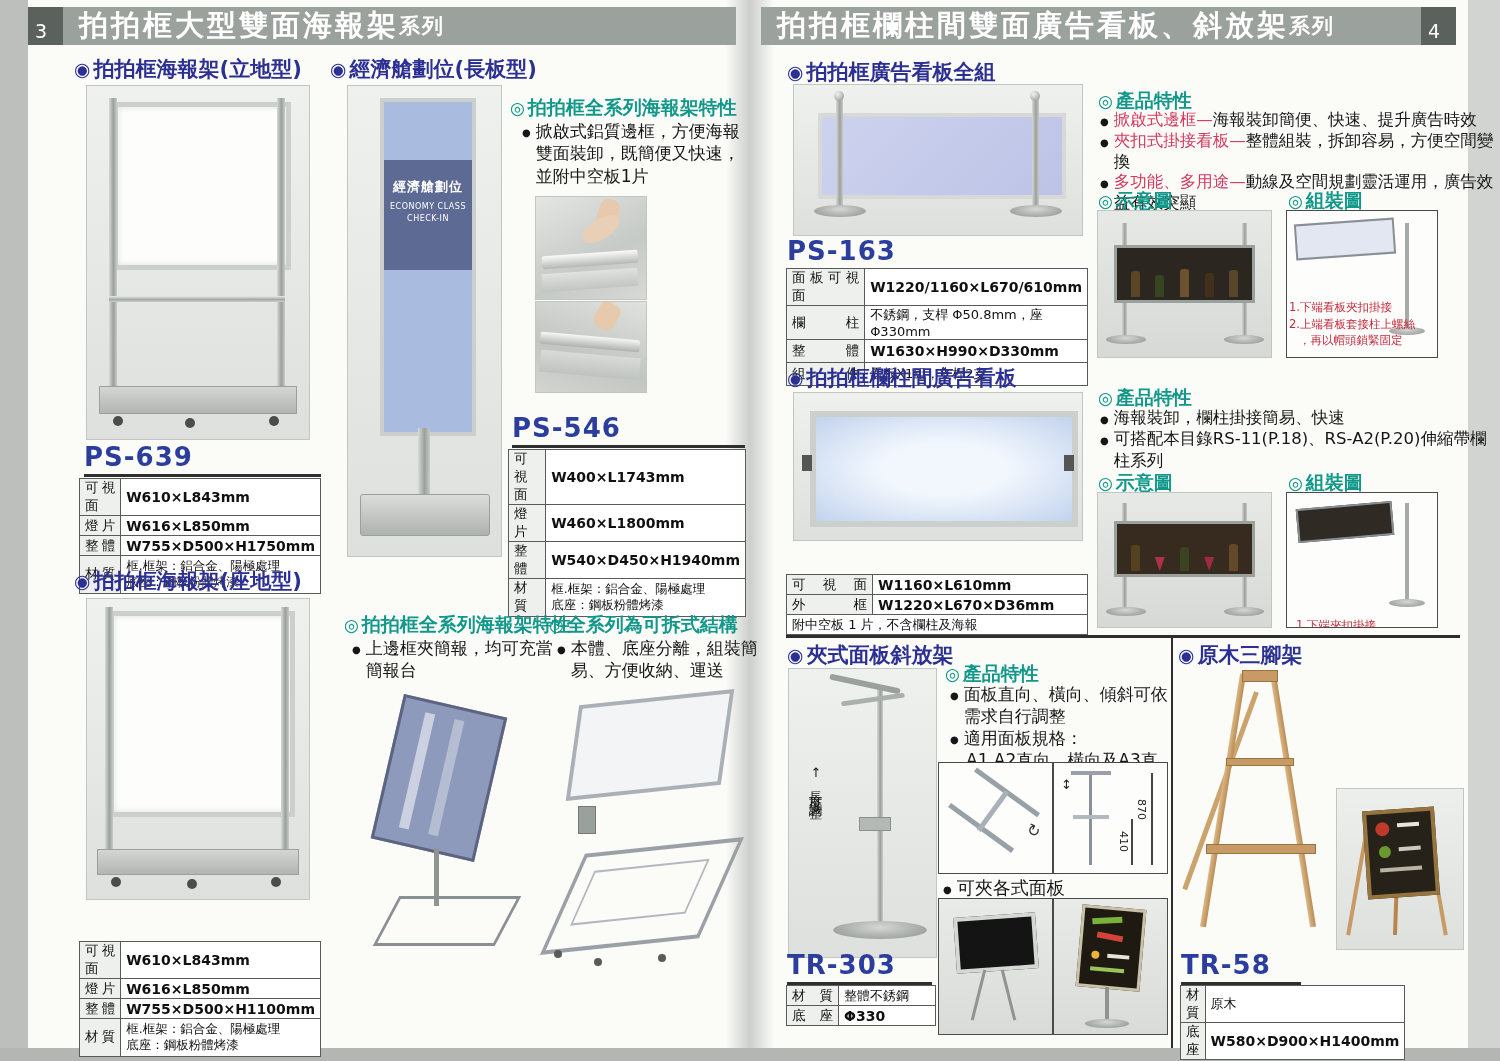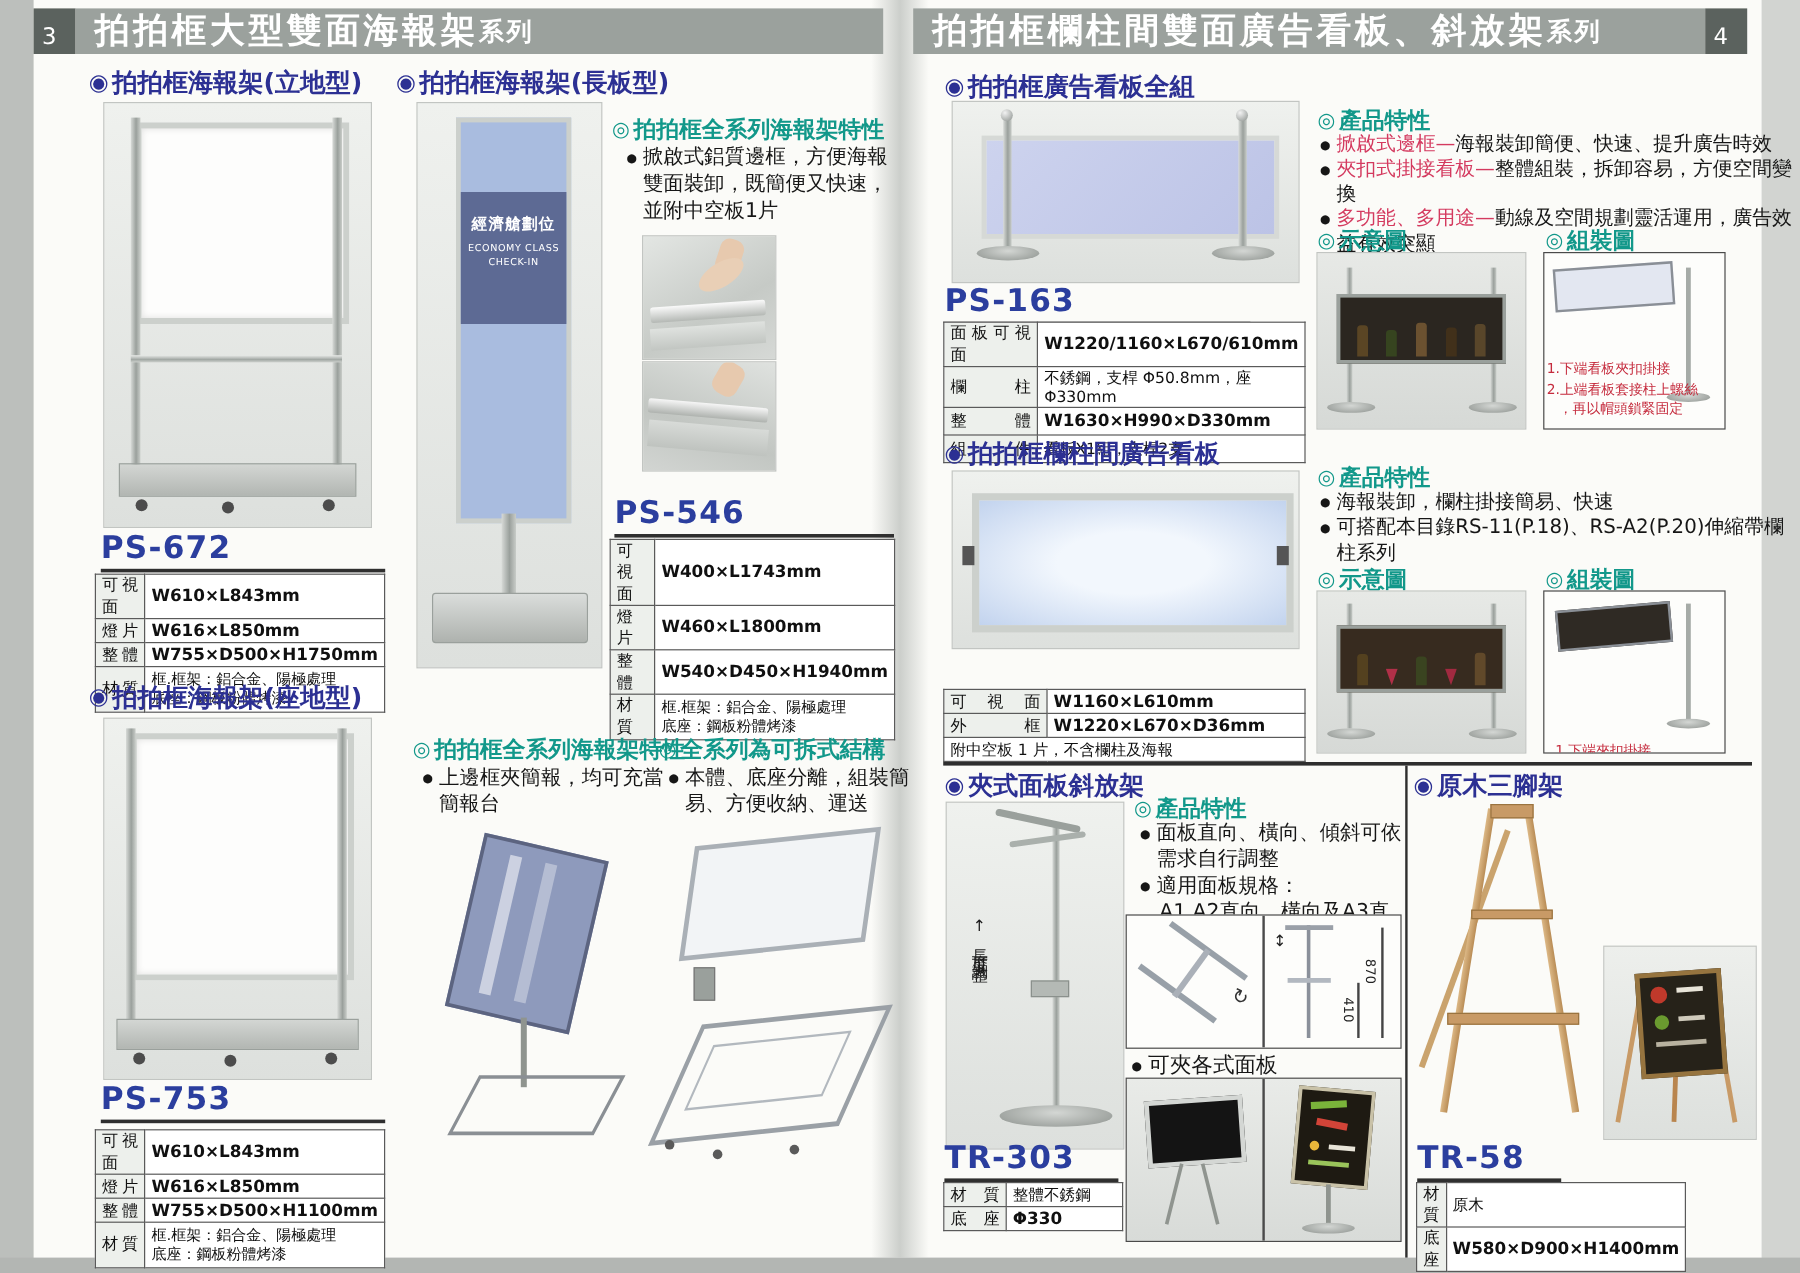--- a/index.html
+++ b/index.html
@@ -84,21 +84,21 @@
     <div class="sh" style="left:26px;top:16px;width:168px;height:158px;background:#fdfdfc;border:5px solid #ccd0cc;box-shadow:inset 0 0 6px rgba(0,0,0,.12);"></div>
     <div class="sh silver" style="left:22px;top:12px;width:8px;height:290px;"></div>
     <div class="sh silver" style="left:190px;top:12px;width:8px;height:290px;"></div>
     <div class="sh silverh" style="left:22px;top:210px;width:176px;height:6px;"></div>
     <div class="sh" style="left:12px;top:300px;width:196px;height:26px;background:linear-gradient(180deg,#d3d6d3,#b2b6b2);border:1px solid #9aa09c;"></div>
     <div class="sh" style="left:26px;top:330px;width:10px;height:10px;border-radius:50%;background:#4c4c4c;"></div>
     <div class="sh" style="left:98px;top:332px;width:10px;height:10px;border-radius:50%;background:#4c4c4c;"></div>
     <div class="sh" style="left:182px;top:330px;width:10px;height:10px;border-radius:50%;background:#4c4c4c;"></div>
   </div>
 
-  <div class="t-model" style="left:84px;top:444px;width:237px;">PS-672</div>
+  <div class="t-model" style="left:84px;top:444px;width:237px;">PS-639</div>
   <table class="spec w-l" style="left:79px;top:478px;width:242px;">
     <tbody>
         <tr>
       <td class="lbl">可視面</td>
       <td class="val">W610×L843mm</td>
         </tr>
     <tr>
       <td class="lbl">燈片</td>
       <td class="val">W616×L850mm</td>
         </tr>
@@ -111,21 +111,21 @@
       <td class="mat">
         <div>框.框架：鋁合金、陽極處理</div>
         <div>底座：鋼板粉體烤漆</div>
           </td>
         </tr>
   </tbody>
     </table>
 
   <div class="t-sec" style="left:330px;top:55px;">
     <span class="mk">◉</span>
-    <span>拍拍框海報架(長板型)</span>
+    <span>經濟艙劃位(長板型)</span>
   </div>
 
   <div class="photo" style="left:347px;top:85px;width:153px;height:470px;">
     <div class="sh" style="left:32px;top:12px;width:88px;height:330px;background:#a9bcdf;border:4px solid #ccd0cc;">
       <div class="sh" style="left:0;top:58px;width:88px;height:110px;background:#5d6a94;color:#fff;text-align:center;">
         <div style="font-size:13px;font-weight:bold;margin-top:18px;letter-spacing:1px;">經濟艙劃位</div>
         <div style="font-size:8px;margin-top:6px;letter-spacing:.5px;">ECONOMY CLASS</div>
         <div style="font-size:8px;margin-top:3px;letter-spacing:.5px;">CHECK-IN</div>
       </div>
     </div>
@@ -188,21 +188,20 @@
   <div class="photo" style="left:86px;top:598px;width:222px;height:300px;">
     <div class="sh" style="left:22px;top:12px;width:176px;height:196px;background:#fdfdfc;border:5px solid #ccd0cc;box-shadow:inset 0 0 6px rgba(0,0,0,.12);"></div>
     <div class="sh silver" style="left:18px;top:8px;width:8px;height:244px;"></div>
     <div class="sh silver" style="left:194px;top:8px;width:8px;height:244px;"></div>
     <div class="sh" style="left:10px;top:250px;width:200px;height:24px;background:linear-gradient(180deg,#d3d6d3,#b2b6b2);border:1px solid #9aa09c;"></div>
     <div class="sh" style="left:24px;top:278px;width:10px;height:10px;border-radius:50%;background:#4c4c4c;"></div>
     <div class="sh" style="left:100px;top:280px;width:10px;height:10px;border-radius:50%;background:#4c4c4c;"></div>
     <div class="sh" style="left:184px;top:278px;width:10px;height:10px;border-radius:50%;background:#4c4c4c;"></div>
   </div>
 
-  <div class="t-model" style="left:84px;top:903px;width:237px;">PS-753</div>
   <table class="spec w-l" style="left:79px;top:941px;width:242px;">
     <tbody>
         <tr>
       <td class="lbl">可視面</td>
       <td class="val">W610×L843mm</td>
         </tr>
     <tr>
       <td class="lbl">燈片</td>
       <td class="val">W616×L850mm</td>
         </tr>

